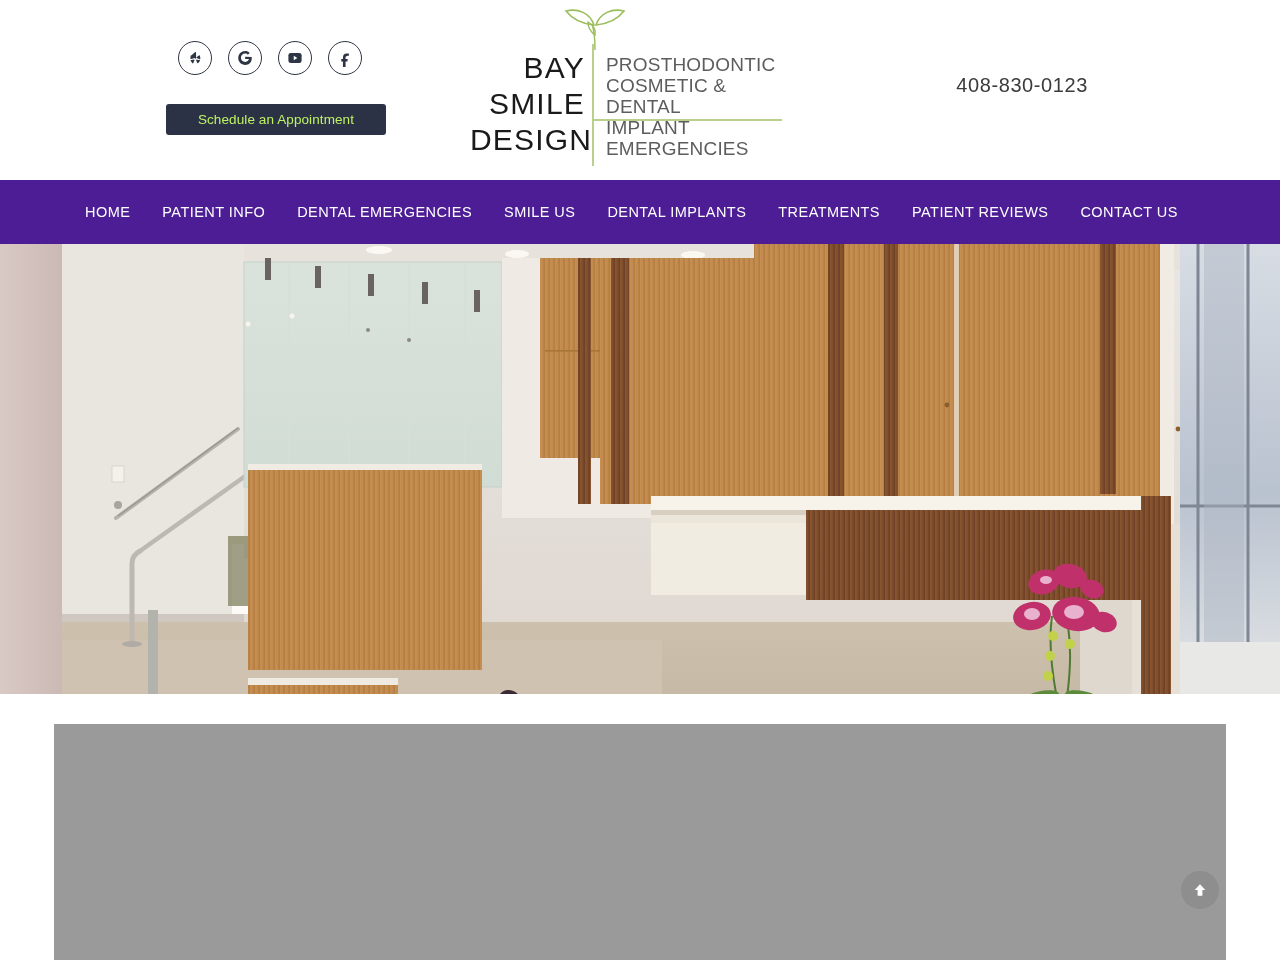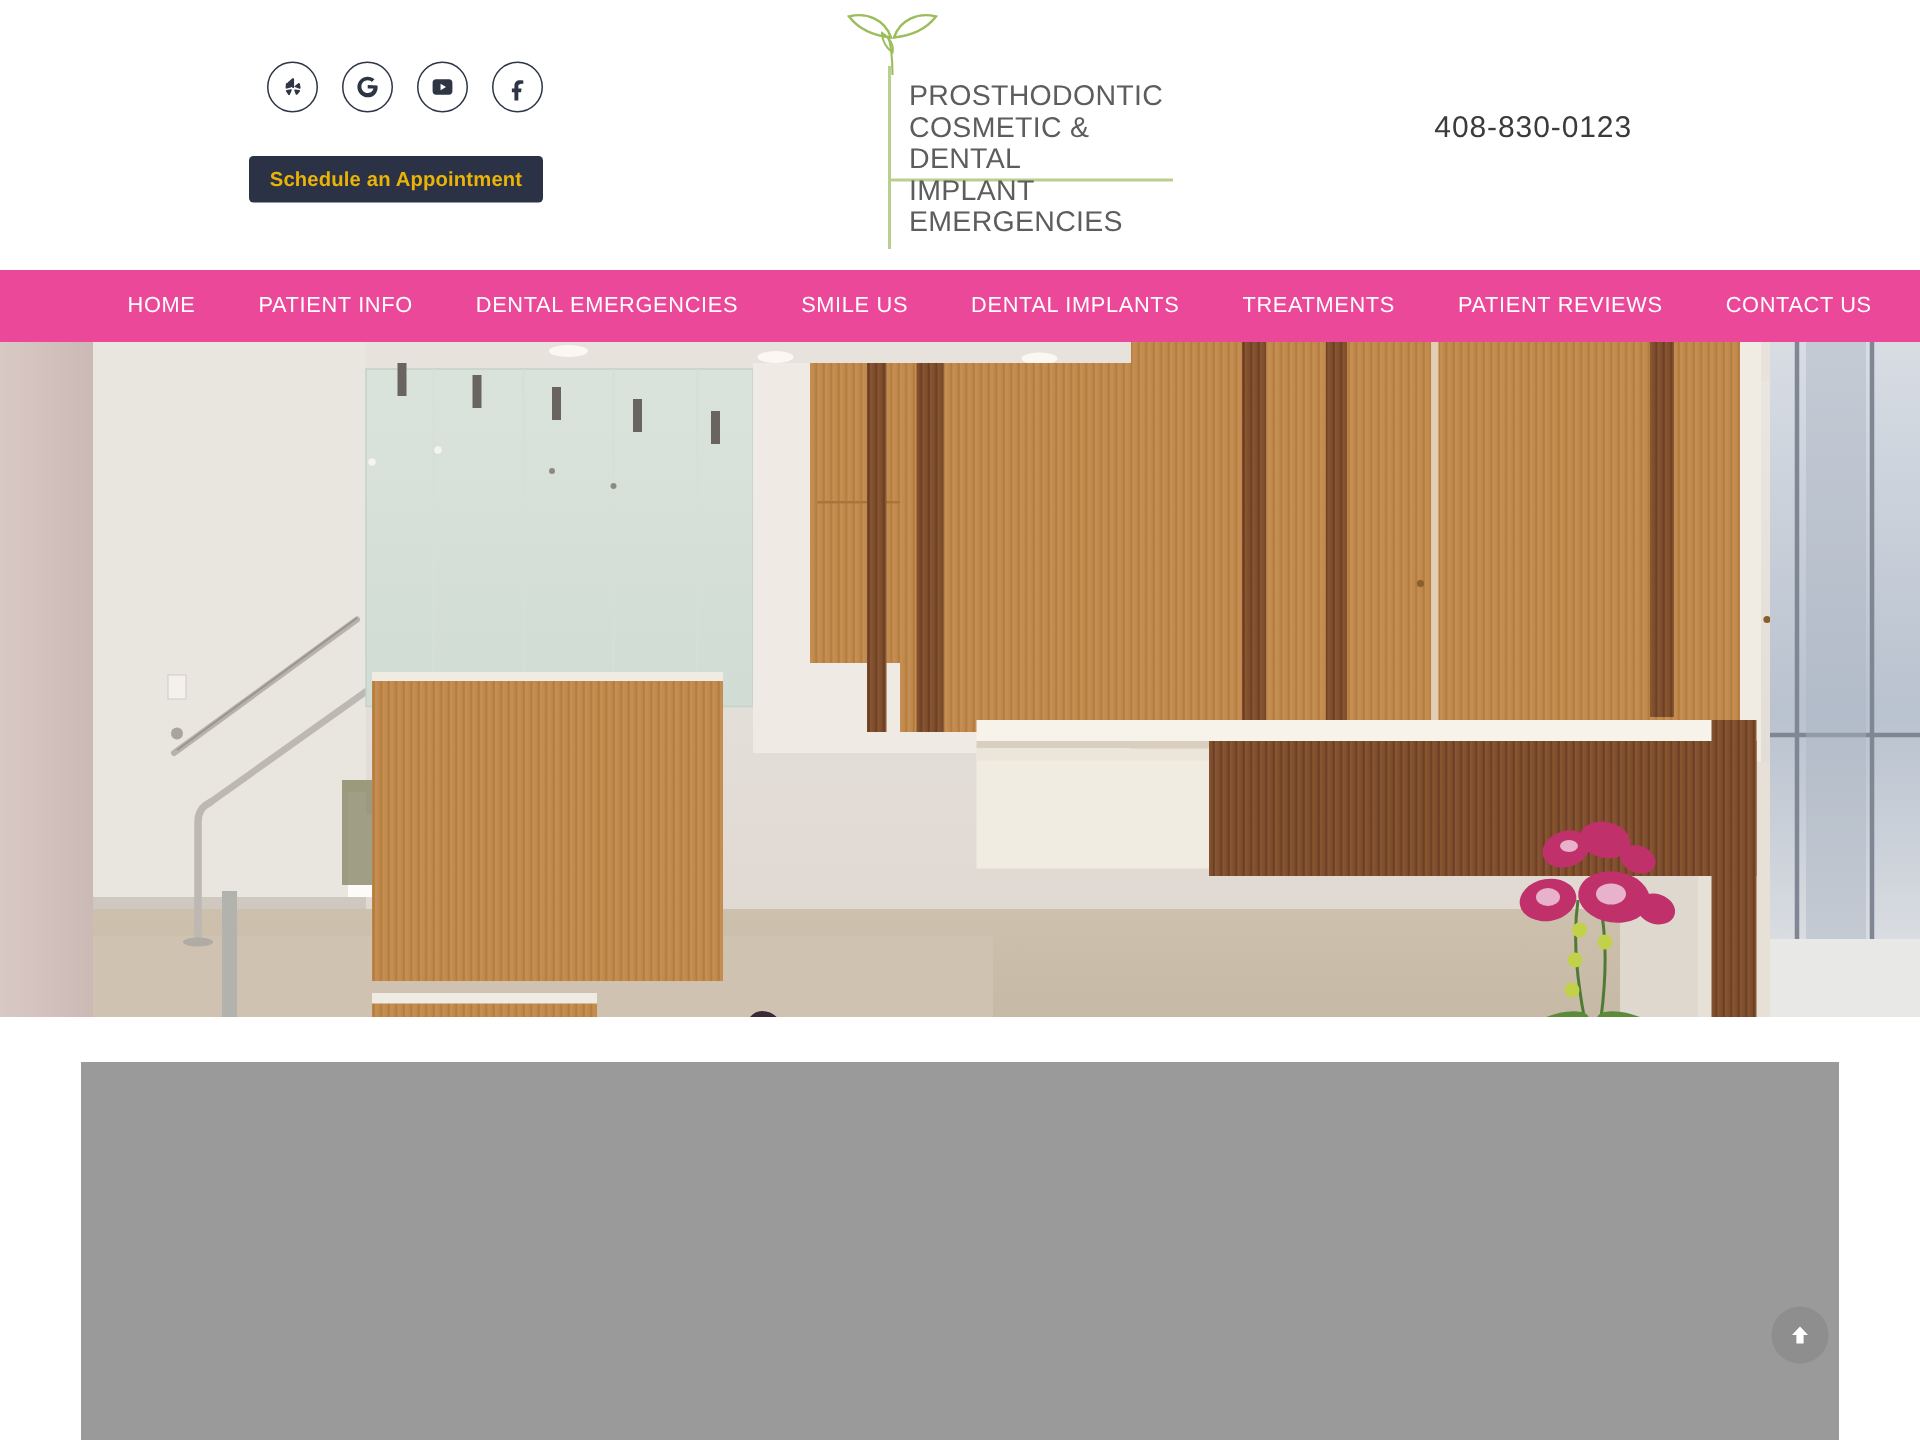--- a/index.html
+++ b/index.html
@@ -31,30 +31,30 @@
     display: flex; align-items: center; justify-content: center;
     color: #2e3545;
     background: #ffffff;
     cursor: pointer;
   }
   .social-icon svg { display: block; }
 
   .cta-button {
     position: absolute;
     left: 166px; top: 104px;
-    width: 196px; height: 31px;
+    width: 220px; height: 31px;
     background: #2b3245;
-    color: #eab308;
+    color: #bef264;
     border: none;
     border-radius: 3px;
     font-family: "Liberation Sans", sans-serif;
     font-size: 13.5px;
     letter-spacing: .1px;
     cursor: pointer;
-    display: flex; align-items: center; justify-content: center; font-weight: bold;
+    display: flex; align-items: center; justify-content: center;
   }
 
   
   .logo {
     position: absolute;
     left: 470px; top: 6px;
     width: 320px; height: 160px;
   }
   .logo-sprout {
     position: absolute;
@@ -101,26 +101,26 @@
     right: 192px; top: 74px;
     color: #3b3b3b;
     font-size: 20px;
     letter-spacing: .6px;
     cursor: pointer;
   }
 
   
   .nav {
     position: relative;
-    width: 1280px; height: 48px;
-    background: #ec4899;
+    width: 1280px; height: 64px;
+    background: #4c1d95;
     display: flex;
     align-items: center;
     padding-left: 85px;
-    gap: 42px;
+    gap: 32px;
   }
   .nav-item {
     color: #ffffff;
     font-size: 14.5px;
     letter-spacing: .45px;
     white-space: nowrap;
     cursor: pointer;
   }
 
   
@@ -190,20 +190,25 @@
 
   <div class="logo">
     <svg class="logo-sprout" viewBox="0 0 66 46">
       <path d="M33 44 C33 32 32 24 30 18" stroke="#9bbd5c" stroke-width="1.4" fill="none"></path>
       <path d="M32 19 C22 18 11 14 4 5 C16 2 28 7 32 19 Z" fill="none" stroke="#9bbd5c" stroke-width="1.6"></path>
       <path d="M34 19 C44 18 55 14 62 5 C50 2 38 7 34 19 Z" fill="none" stroke="#9bbd5c" stroke-width="1.6"></path>
       <path d="M33 29 C29 26 26 21 26 16 C31 19 34 24 33 29 Z" fill="none" stroke="#9bbd5c" stroke-width="1.4"></path>
     </svg>
     <div class="logo-vrule"></div>
     <div class="logo-hrule"></div>
+    <div class="logo-name">
+      <span>BAY</span>
+      <span>SMILE</span>
+      <span>DESIGN</span>
+    </div>
     <div class="logo-tag">
       <span>PROSTHODONTIC</span>
       <span>COSMETIC &amp; DENTAL</span>
       <span>IMPLANT EMERGENCIES</span>
     </div>
   </div>
 
   <div class="phone">408-830-0123</div>
 </div>
 

